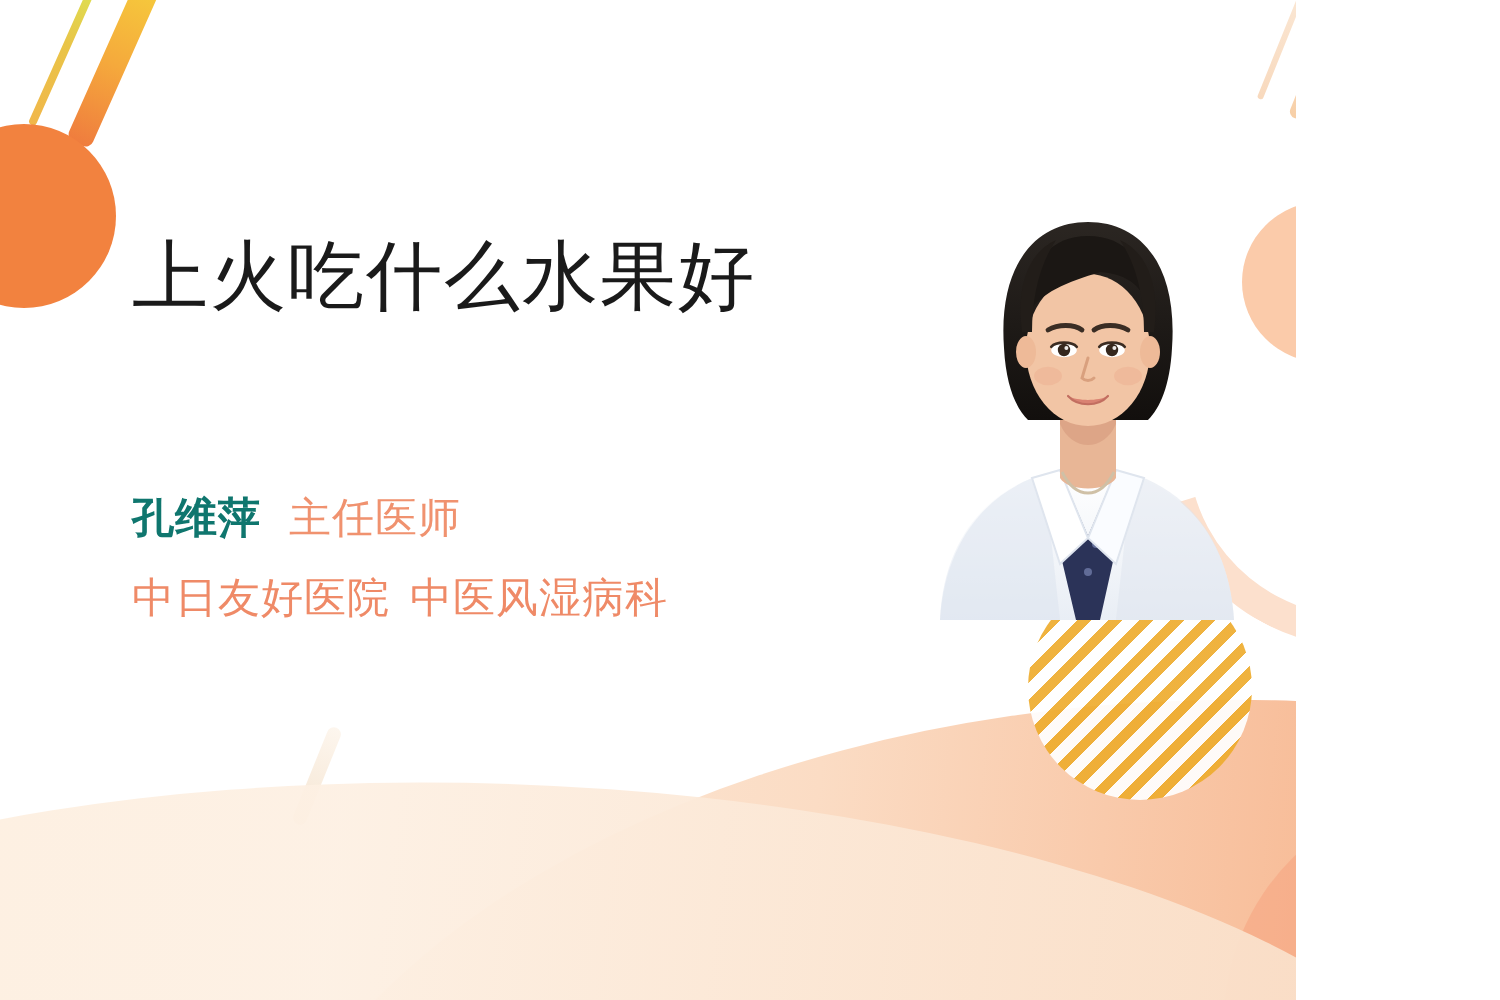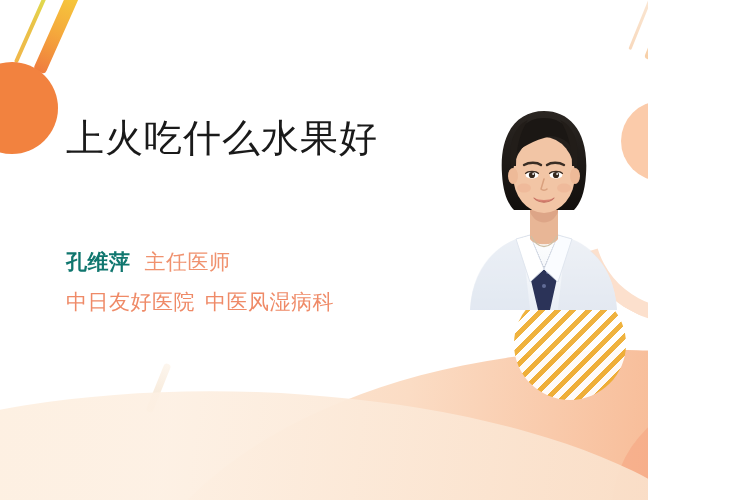--- a/index.html
+++ b/index.html
@@ -6,21 +6,21 @@
     margin: 0;
     padding: 0;
     background: #ffffff;
   }
   #card {
     position: relative;
     width: 648px;
     height: 500px;
     overflow: hidden;
     background: #ffffff;
-    font-family: Liberation Serif, serif;
+    font-family: Liberation Mono, monospace;
   }
 
   
   .deco { position: absolute; pointer-events: none; }
 
   
   .streak-tl-thin {
     left: 30px; top: -14px;
     width: 4px; height: 80px;
     background: linear-gradient(180deg, #d9e34a 0%, #e8c13e 45%, #f0b341 100%);

